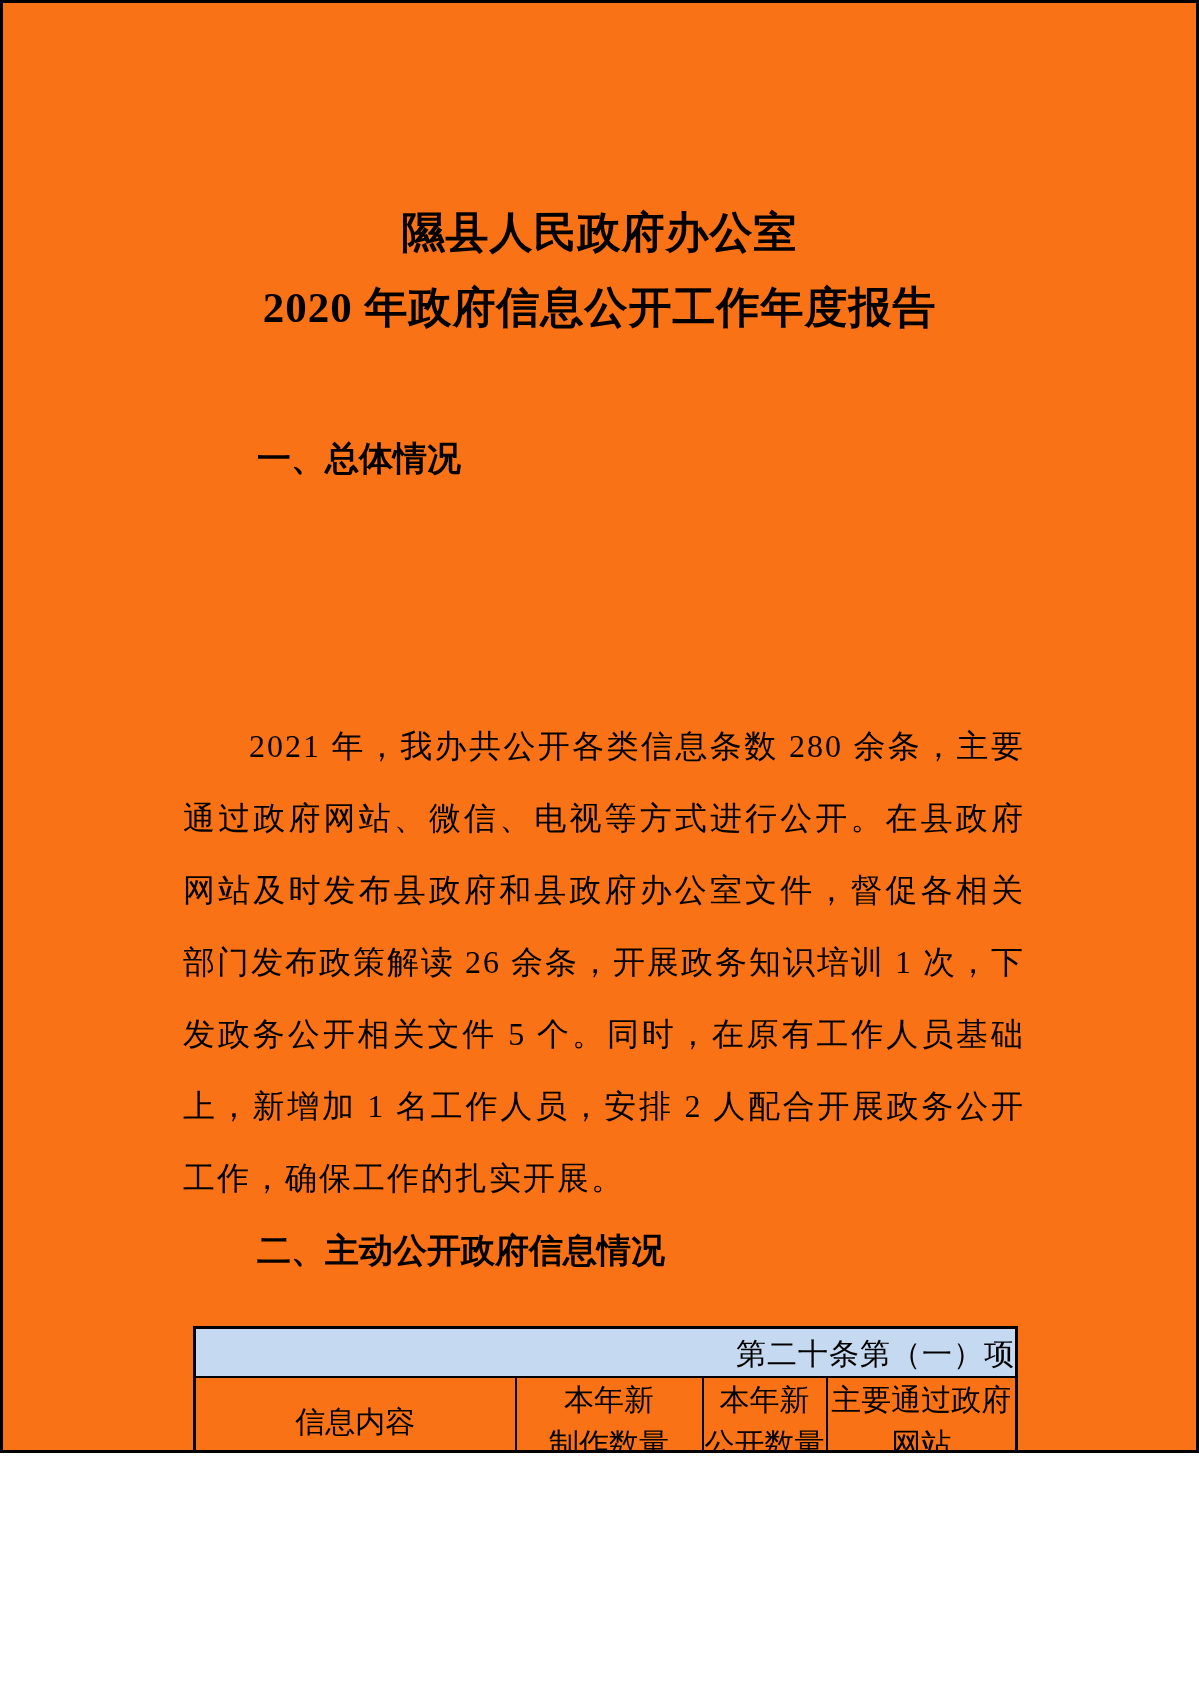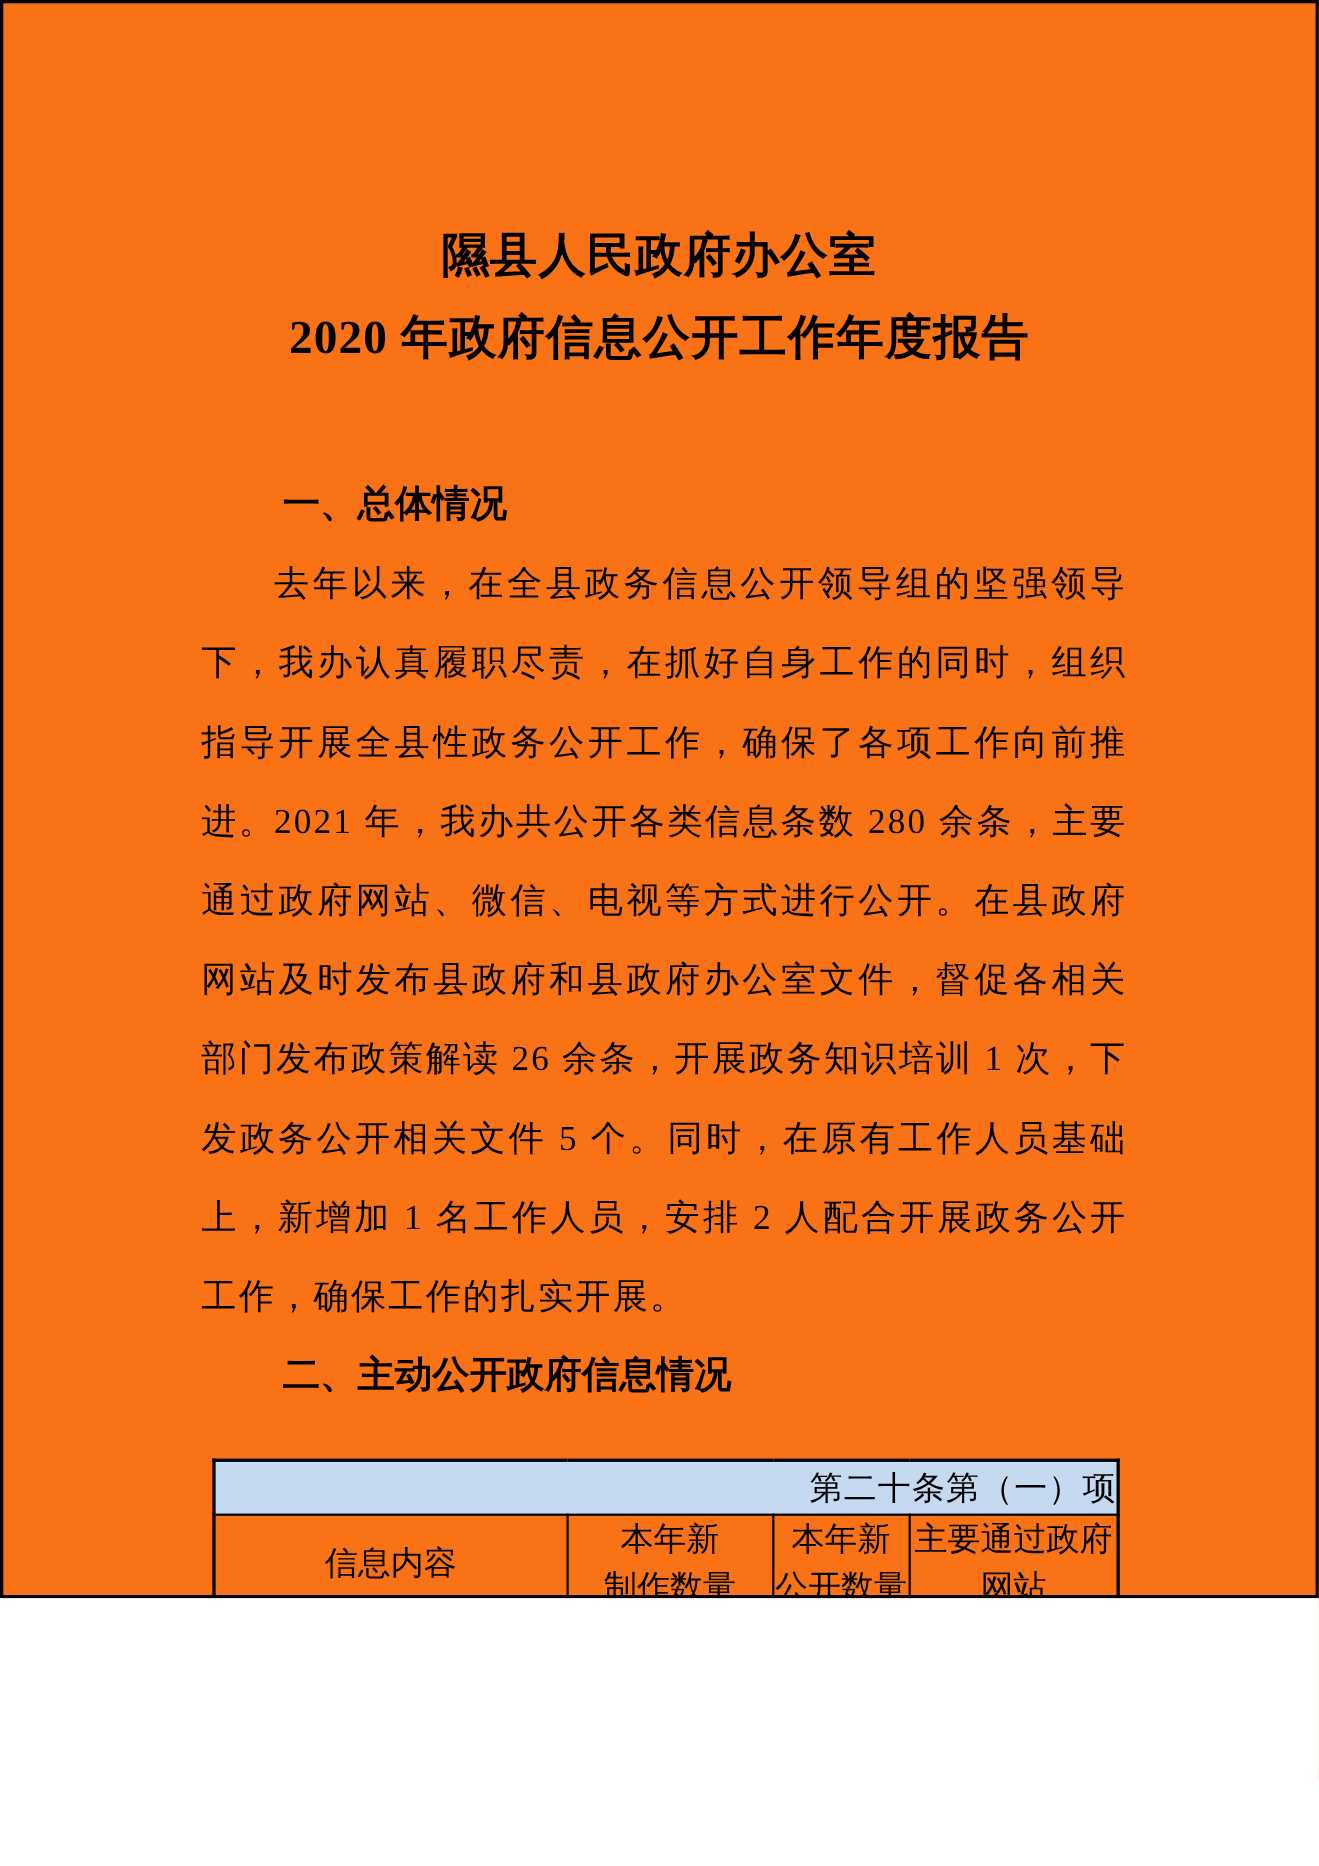--- a/index.html
+++ b/index.html
@@ -109,21 +109,20 @@
 
 <div class="page">
 
   <div class="titles">
     <div>隰县人民政府办公室</div>
     <div>2020 年政府信息公开工作年度报告</div>
   </div>
 
   <h2 class="section-heading" style="top:419px">一、总体情况</h2>
 
-  <p class="body-para" style="top:491px">去年以来，在全县政务信息公开领导组的坚强领导下，我办认真履职尽责，在抓好自身工作的同时，组织指导开展全县性政务公开工作，确保了各项工作向前推进。</p>
 
   <p class="body-para" style="top:707px">2021 年，我办共公开各类信息条数 280 余条，主要通过政府网站、微信、电视等方式进行公开。在县政府网站及时发布县政府和县政府办公室文件，督促各相关部门发布政策解读 26 余条，开展政务知识培训 1 次，下发政务公开相关文件 5 个。同时，在原有工作人员基础上，新增加 1 名工作人员，安排 2 人配合开展政务公开工作，确保工作的扎实开展。</p>
 
   <h2 class="section-heading" style="top:1211px">二、主动公开政府信息情况</h2>
 
   <table class="info-table">
     <colgroup>
       <col style="width:321px">
       <col style="width:187px">
       <col style="width:124px">

